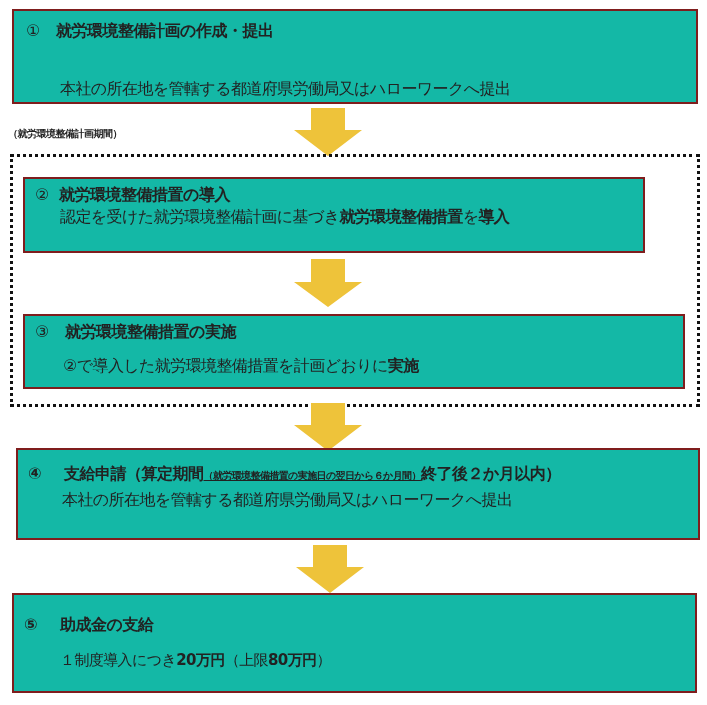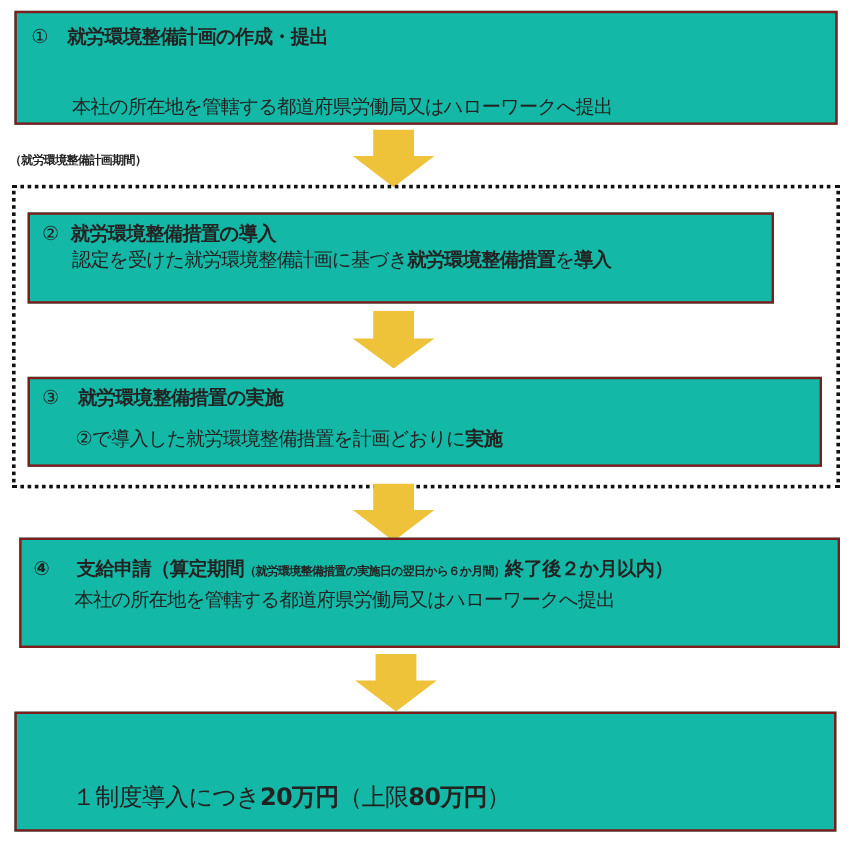--- a/index.html
+++ b/index.html
@@ -5,21 +5,21 @@
   html, body { margin:0; padding:0; background:#ffffff; }
   body { width:707px; height:705px; position:relative; overflow:hidden;
          font-family:"DejaVu Sans","Liberation Sans",sans-serif; color:#222; }
   .box { position:absolute; box-sizing:border-box; background:#14b8a6;
          border:2px solid #7f1d1d; }
   .line { position:absolute; white-space:nowrap; }
   .title { font-weight:bold; font-size:16px; letter-spacing:-0.5px; }
   .body { font-size:16px; letter-spacing:-0.6px; }
   .num { font-size:16px; font-weight:normal; display:inline-block; }
   .b { font-weight:bold; }
-  .small { font-size:10px; font-weight:bold; letter-spacing:-0.6px; }
+  .small { font-size:10px; font-weight:bold; letter-spacing:-0.6px;text-decoration:underline; }
   .paren-small { font-size:12.5px; letter-spacing:-0.8px; }
   .dashed { position:absolute; box-sizing:border-box; border:3px dotted #111; }
   .period-label { position:absolute; font-weight:bold; font-size:10px; letter-spacing:-0.5px; }
   .arrow { position:absolute; }
 </style>
 </head>
 <body>
 
 <div class="box" style="left:12px; top:9px; width:686px; height:95px;">
   <div class="line title" style="left:12px; top:10px;">
@@ -67,16 +67,19 @@
     <span class="num b" style="width:36px;">④</span><span>支給申請（算定期間</span><span class="small">（就労環境整備措置の実施日の翌日から６か月間）</span><span>終了後２か月以内）</span>
   </div>
   <div class="line body" style="left:44px; top:40px;">本社の所在地を管轄する都道府県労働局又はハローワークへ提出</div>
 </div>
 
 <svg class="arrow" style="left:296px; top:545px;" width="68" height="48" viewBox="0 0 68 48">
   <polygon points="17,0 51,0 51,22 68,22 34,48 0,22 17,22" fill="#EEC33A"></polygon>
 </svg>
 
 <div class="box" style="left:12px; top:593px; width:685px; height:100px;">
-  <div class="line body" style="left:46px; top:56px; font-size:20px;">
+  <div class="line title" style="left:10px; top:20px;">
+    <span class="num b" style="width:36px;">⑤</span><span>助成金の支給</span>
+  </div>
+  <div class="line body" style="left:46px; top:56px; font-size:15px;">
     <span>１制度導入につき</span><span class="b">20万円</span><span>（上限</span><span class="b">80万円</span><span>）</span>
   </div>
 </div>
 
 </body></html>

